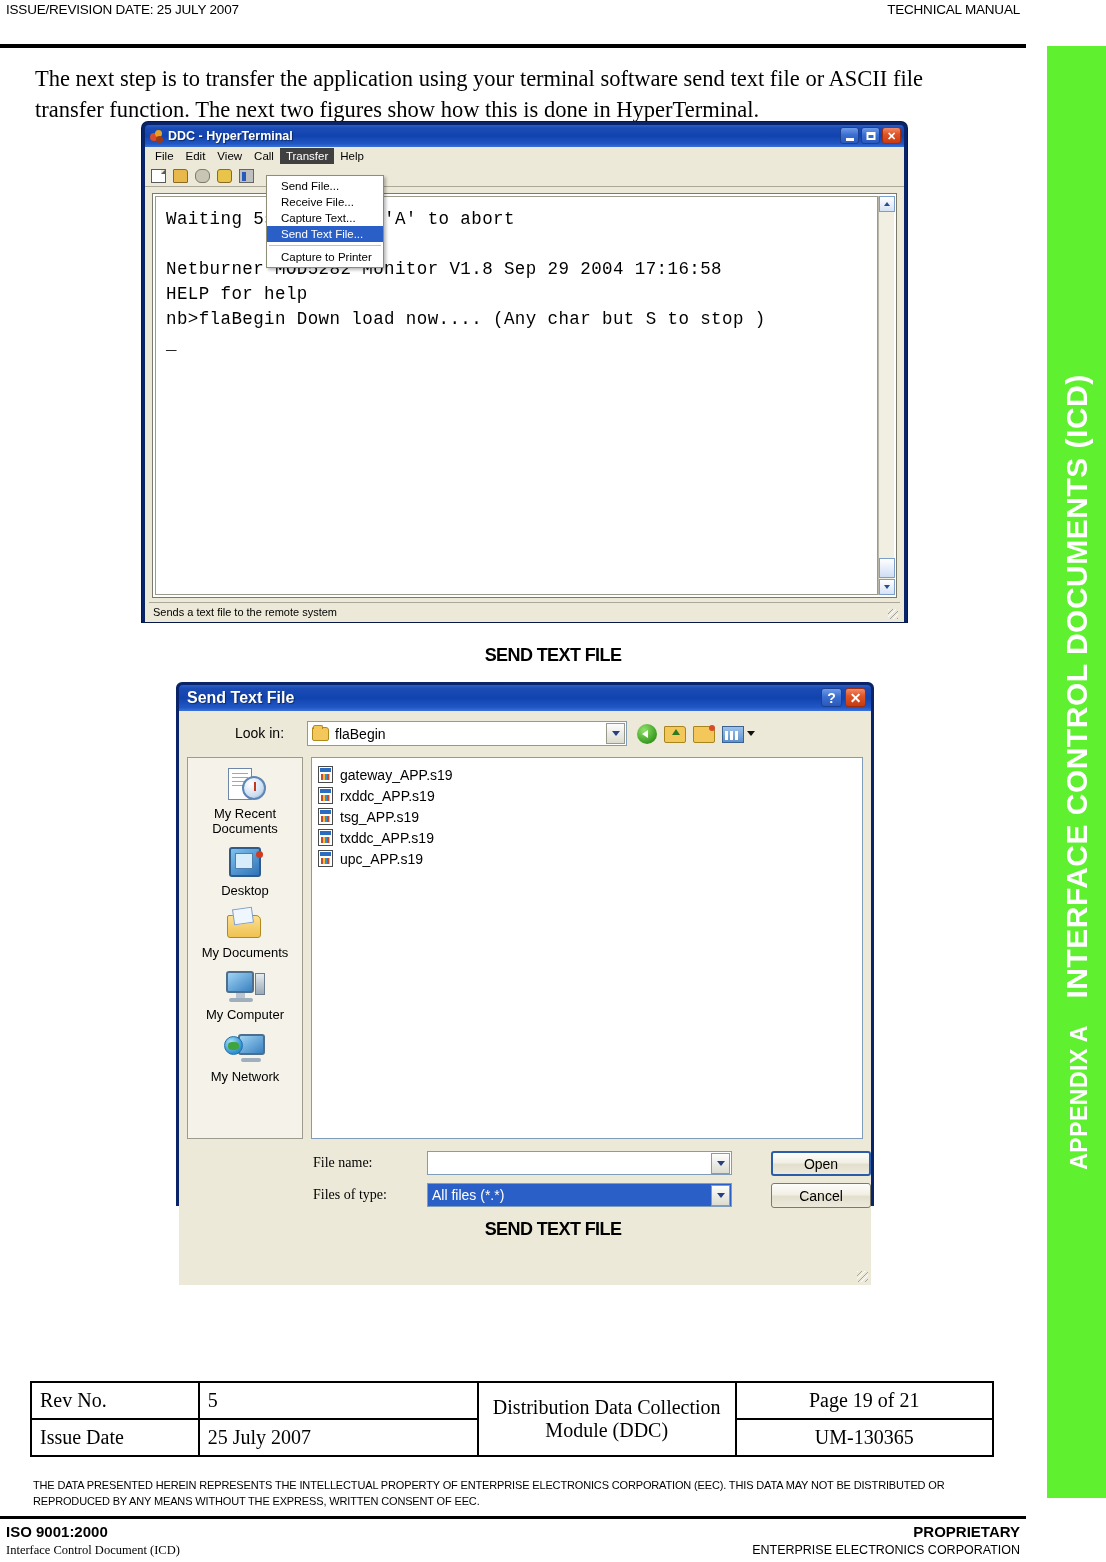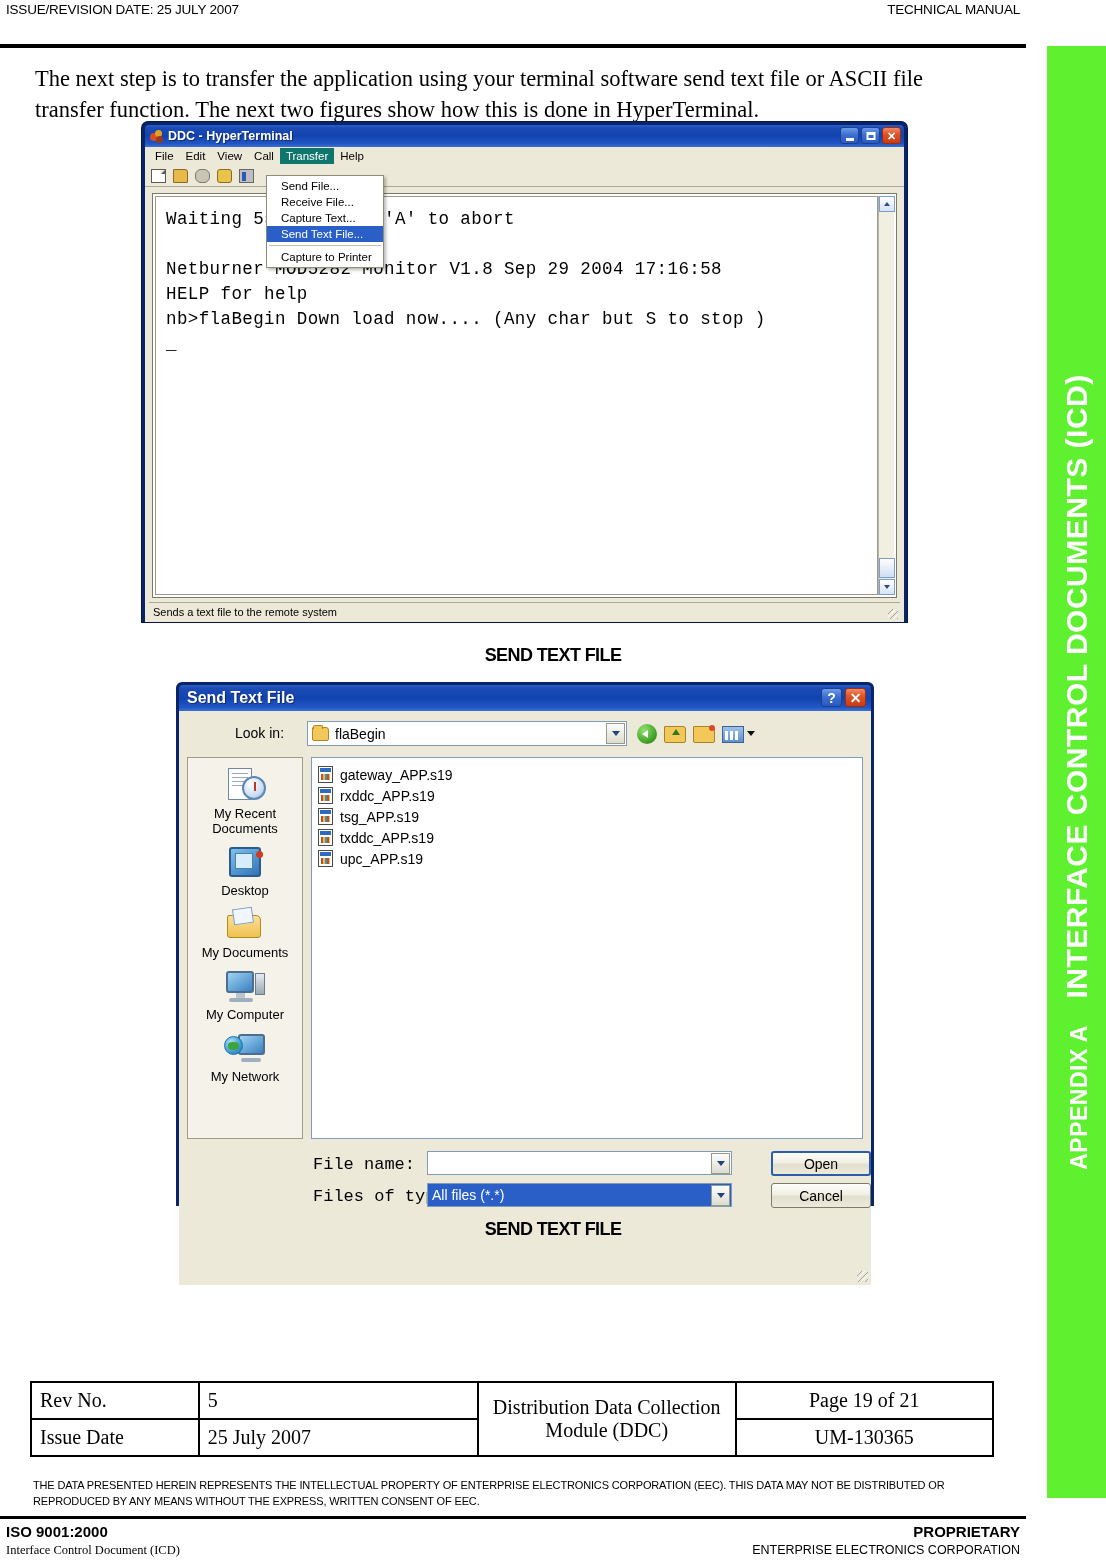--- a/index.html
+++ b/index.html
@@ -81,21 +81,21 @@
   .winbtn.max .g{ width:9px;height:8px;border:2px solid #fff;border-top-width:3px;transform:translate(-50%,-50%); }
 
   .ht-body{ background:#ECE9D8; height:475px; position:relative; }
 
   .ht-menubar{
     height:18px; background:#ECE9D8; display:flex; align-items:center;
     font-family:"Liberation Sans",sans-serif; font-size:11.5px; color:#000;
     padding-left:4px; border-bottom:1px solid #ECE9D8;
   }
   .ht-menubar .mi{ padding:2px 6px; white-space:nowrap; }
-  .ht-menubar .mi.active{ background:#0f766e; color:#fff; }
+  .ht-menubar .mi.active{ background:#404040; color:#fff; }
 
   .ht-toolbar{
     height:22px; background:#ECE9D8; display:flex; align-items:center; gap:7px; padding-left:6px;
     border-bottom:1px solid #ACA899;
   }
   .tbi{ width:15px;height:14px; position:relative; }
   .tbi.newdoc{ background:#fff; border:1px solid #5a5a5a; }
   .tbi.newdoc:after{content:"";position:absolute;right:0;top:0;border-left:4px solid #ECE9D8;border-bottom:4px solid #5a5a5a;}
   .tbi.open{ background:#E8B84B; border:1px solid #8a6a20; border-radius:1px 3px 1px 1px; }
   .tbi.phone{ background:#C9C5B4; border:1px solid #7c7a6c; border-radius:6px; }
@@ -239,21 +239,21 @@
   }
   .frow{ display:flex; align-items:center; height:21px; }
   .fico{ width:15px;height:17px;background:#fff;border:1px solid #4A4A4A;margin-right:7px;position:relative;flex:0 0 auto;}
   .fico:before{content:"";position:absolute;left:1px;top:1px;right:1px;height:4px;background:#2B6CC0;}
   .fico:after{content:"";position:absolute;left:2px;top:7px;width:9px;height:6px;
     background:repeating-linear-gradient(90deg,#C64B2B 0 2px,#E8C03A 2px 4px,#3A8FD0 4px 6px);}
   .fname{ font-family:"Liberation Sans",sans-serif;font-size:14px;color:#000; }
 
   .fn-row{ position:absolute; left:0; top:440px; width:100%; height:26px; }
   .ft-row{ position:absolute; left:0; top:472px; width:100%; height:26px; }
-  .fld-lbl{ position:absolute; left:134px; font-family:Liberation Mono, monospace;font-size:17px;color:#000;top:4px;}
+  .fld-lbl{ position:absolute; left:134px; font-family:Liberation Serif, serif;font-size:14px;color:#000;top:4px;}
   .fld-box{
     position:absolute; left:248px; width:305px; height:24px;
     background:#fff; border:1px solid #7F9DB9;
     display:flex;align-items:center;padding-left:4px;
     font-family:"Liberation Sans",sans-serif;font-size:14px;color:#000;
   }
   .fld-box.sel{ background:#2A5FC8; }
   .fld-box.sel .v{ color:#fff; }
   .btn{
     position:absolute; left:592px; width:100px; height:25px;

